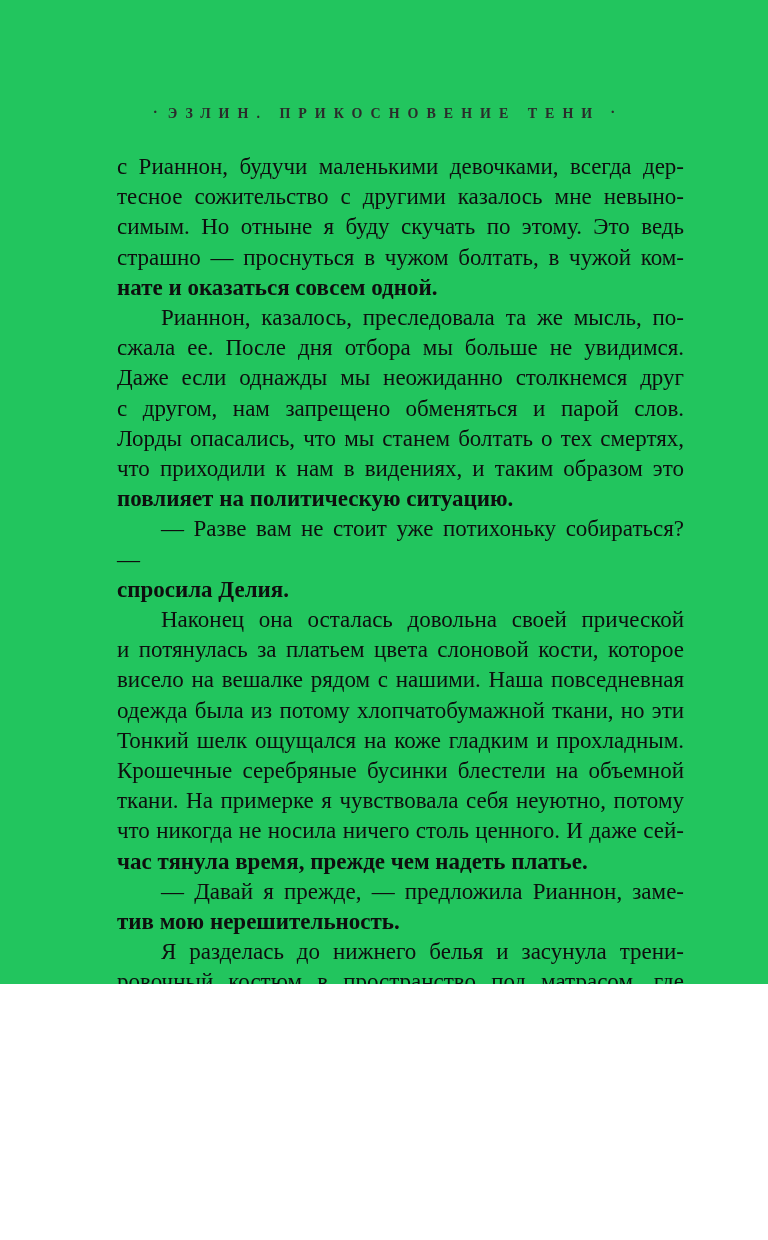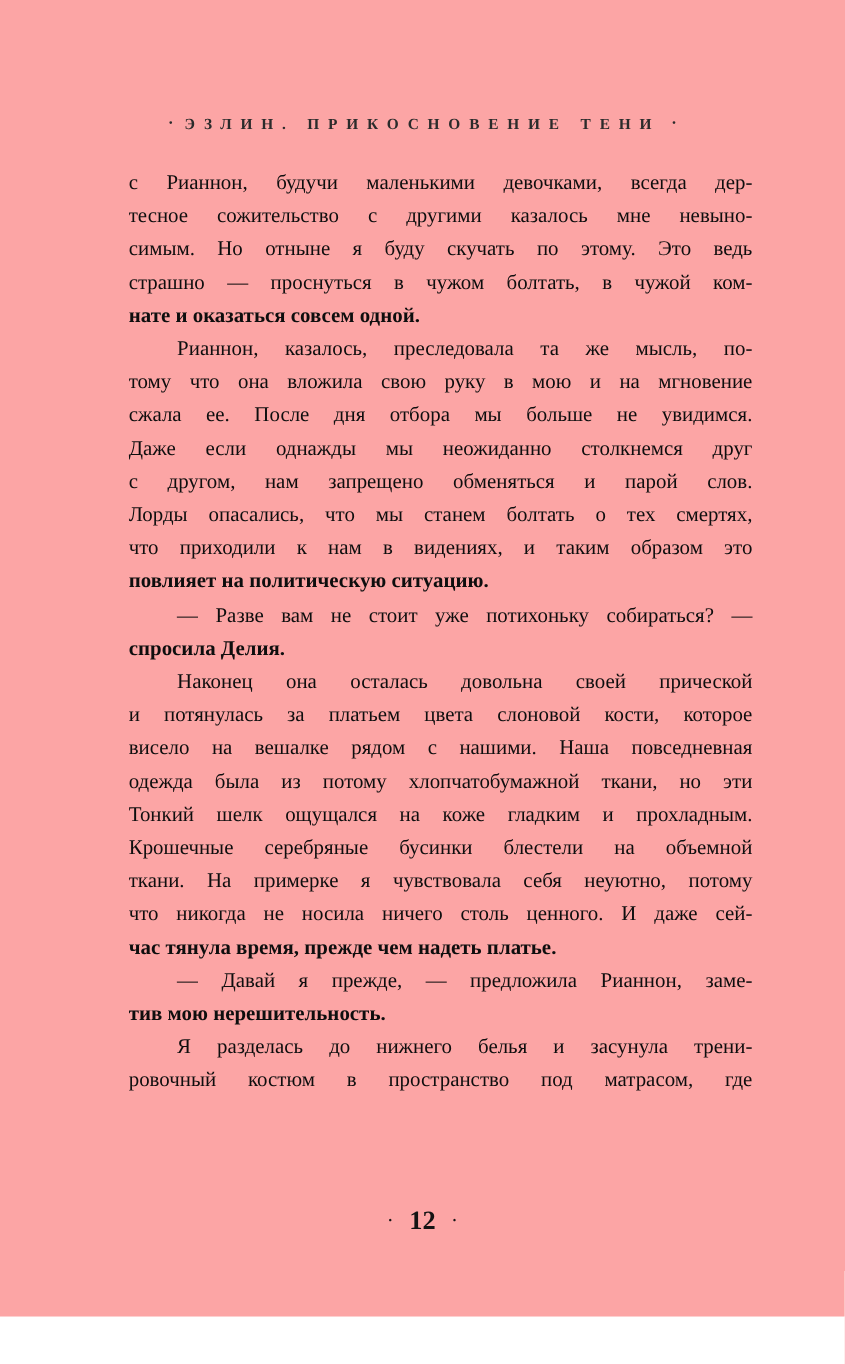--- a/index.html
+++ b/index.html
@@ -3,22 +3,22 @@
 <meta charset="utf-8">
 <style>
   html, body {
     margin: 0;
     padding: 0;
     background: #ffffff;
   }
   .page {
     position: relative;
     width: 768px;
-    height: 1197px;
-    background: #fca5a5;
+    height: 984px;
+    background: #22c55e;
     font-family: "Liberation Serif", "DejaVu Serif", serif;
     color: #0e0e0e;
     overflow: hidden;
   }
   .running-head {
     position: absolute;
     top: 104px;
     left: 0;
     right: 0;
     text-align: center;
@@ -32,21 +32,21 @@
     font-size: 15px;
     letter-spacing: 0;
     padding: 0 10px;
     vertical-align: 1px;
   }
   .text-block {
     position: absolute;
     left: 117px;
     top: 152px;
     width: 567px;
-    font-size: 19px;
+    font-size: 23px;
     line-height: 30.2px;
     color: #0e0e0e;
   }
   .line {
     text-align: justify;
     text-align-last: justify;
   }
   .line.endline {
     text-align-last: left;
     font-weight: bold;
@@ -81,21 +81,20 @@
     <span class="orn">·</span><span>ЭЗЛИН. ПРИКОСНОВЕНИЕ ТЕНИ</span><span class="orn">·</span>
   </div>
 
   <div class="text-block">
       <div class="line">с Рианнон, будучи маленькими девочками, всегда дер-</div>
       <div class="line">тесное сожительство с другими казалось мне невыно-</div>
       <div class="line">симым. Но отныне я буду скучать по этому. Это ведь</div>
       <div class="line">страшно — проснуться в чужом болтать, в чужой ком-</div>
       <div class="line endline">нате и оказаться совсем одной.</div>
       <div class="line indent">Рианнон, казалось, преследовала та же мысль, по-</div>
-      <div class="line">тому что она вложила свою руку в мою и на мгновение</div>
       <div class="line">сжала ее. После дня отбора мы больше не увидимся.</div>
       <div class="line">Даже если однажды мы неожиданно столкнемся друг</div>
       <div class="line">с другом, нам запрещено обменяться и парой слов.</div>
       <div class="line">Лорды опасались, что мы станем болтать о тех смертях,</div>
       <div class="line">что приходили к нам в видениях, и таким образом это</div>
       <div class="line endline">повлияет на политическую ситуацию.</div>
       <div class="line indent">— Разве вам не стоит уже потихоньку собираться? —</div>
       <div class="line endline">спросила Делия.</div>
       <div class="line indent">Наконец она осталась довольна своей прической</div>
       <div class="line">и потянулась за платьем цвета слоновой кости, которое</div>

